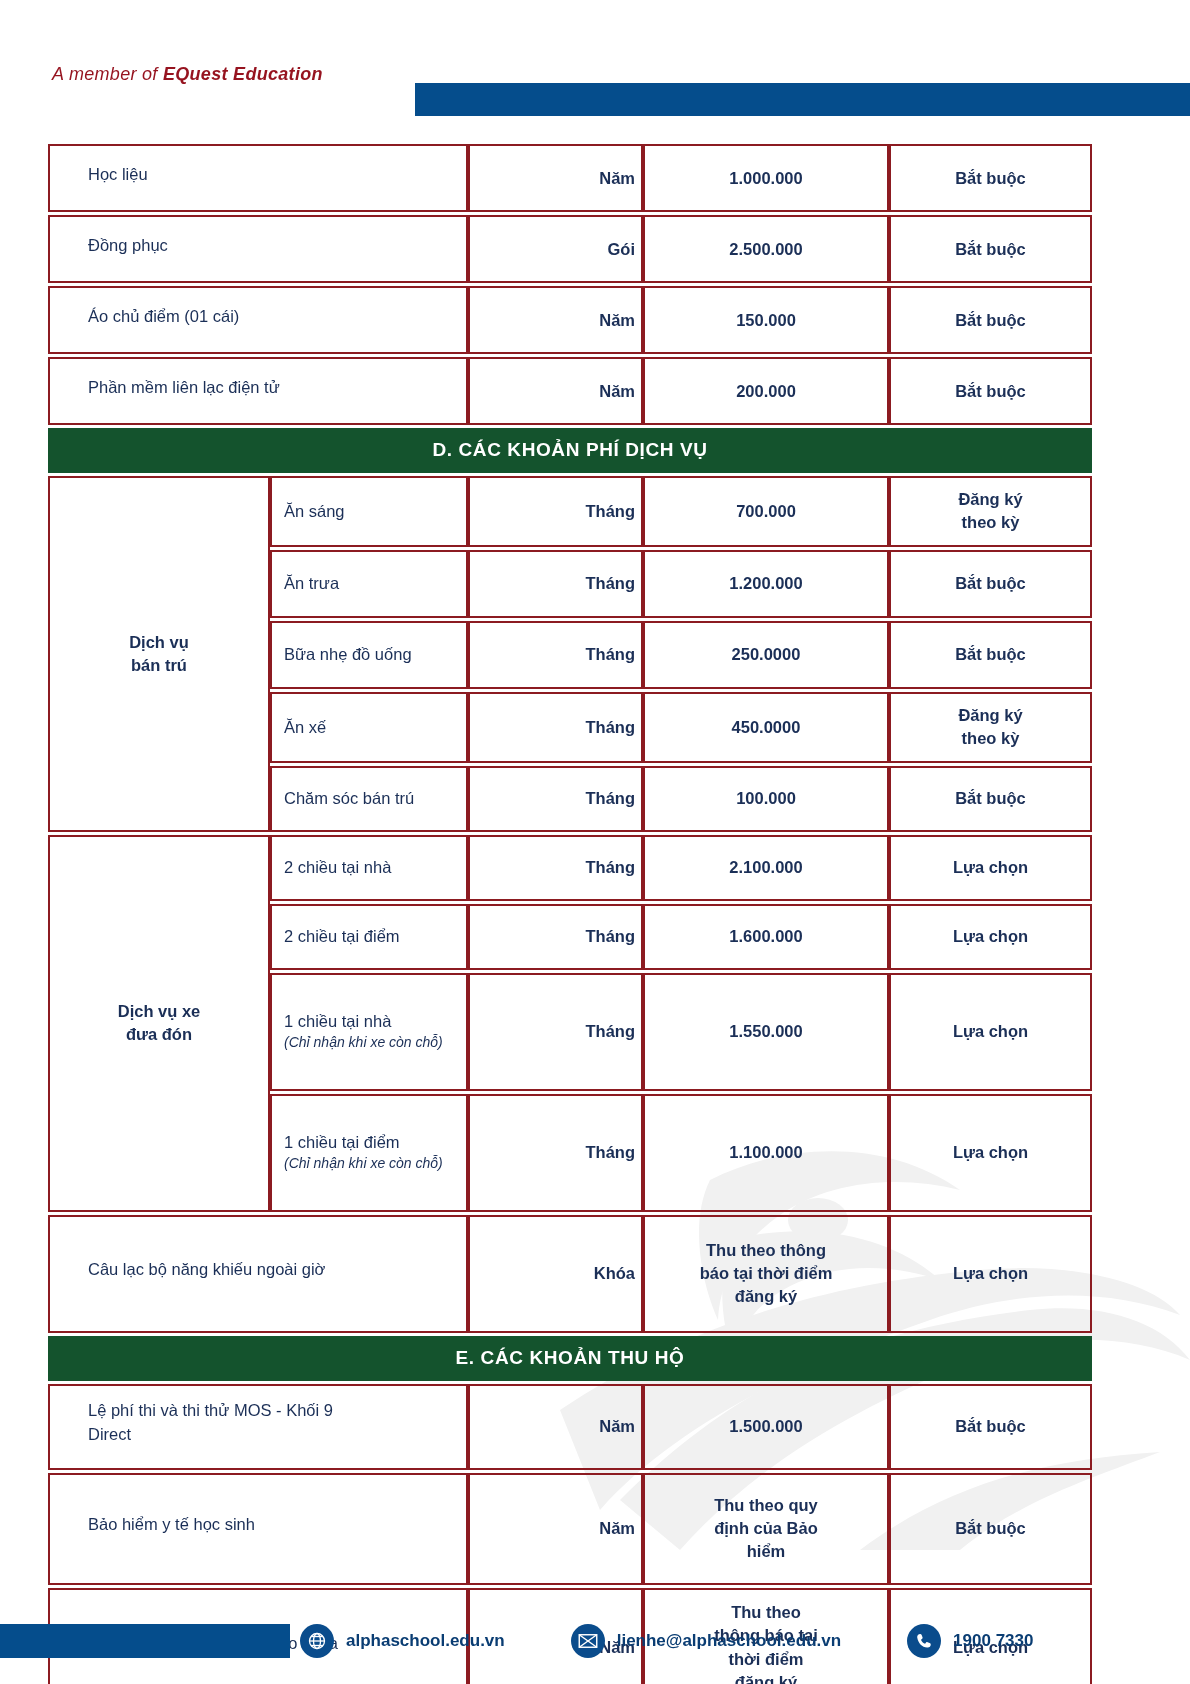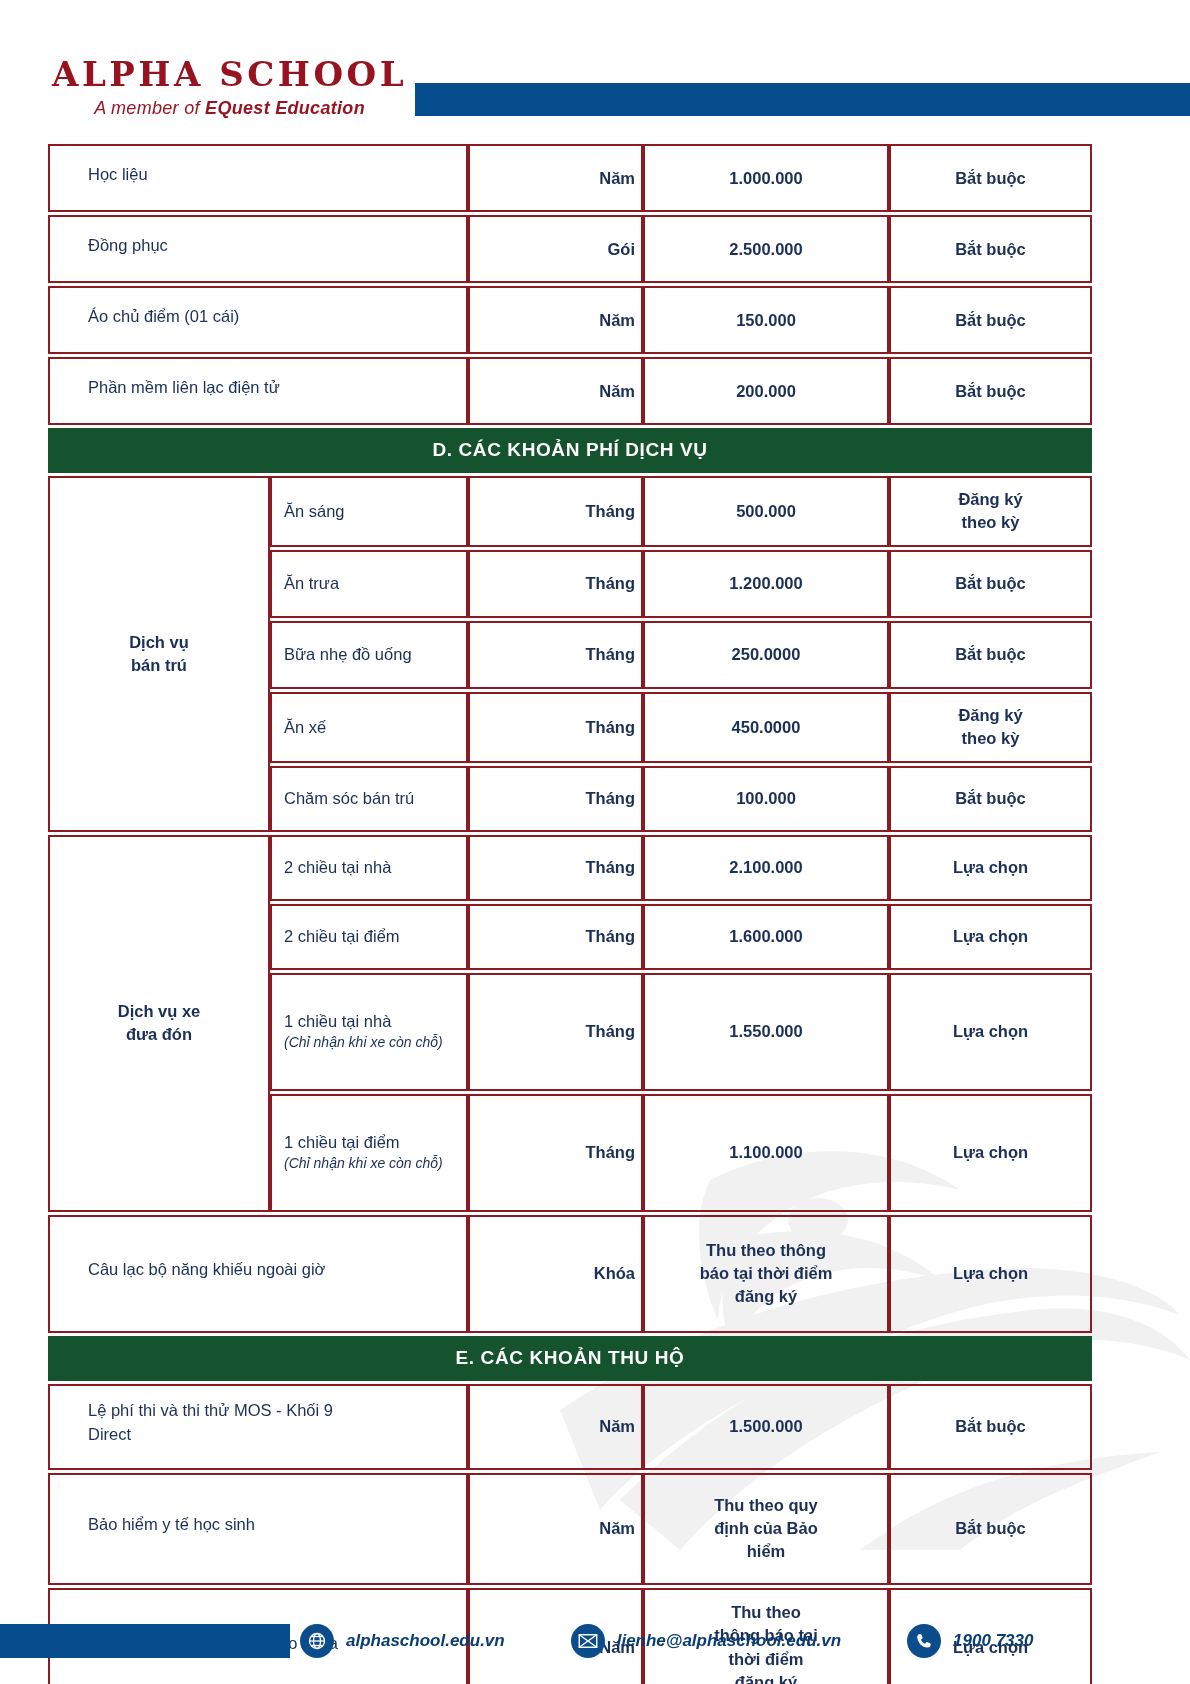--- a/index.html
+++ b/index.html
@@ -168,21 +168,20 @@
     width: 34px; height: 34px;
     border-radius: 50%;
     background: #0a4c8c;
     display: flex; align-items: center; justify-content: center;
     flex: 0 0 auto;
   }
   .cicon svg { display: block; }
   .ctext {
     font-size: 17px;
     font-weight: 700;
-    font-style: italic;
     color: #0a3d73;
     white-space: nowrap;
   }
 </style>
 </head>
 <body>
 
 <div class="page">
 
   <svg class="watermark" viewBox="0 0 640 560">
@@ -191,21 +190,20 @@
       <path d="M0 330 C120 250 250 205 420 190 C510 182 590 200 620 235 C540 205 450 212 370 240 C250 282 120 340 40 430 Z"></path>
       <path d="M150 100 C230 60 330 60 400 110 C340 95 270 100 220 135 C180 163 160 200 158 240 C140 200 130 140 150 100 Z"></path>
       <path d="M170 160 C250 140 330 155 380 200 C320 180 260 185 215 215 C190 232 178 255 175 280 C160 245 158 195 170 160 Z"></path>
       <ellipse cx="258" cy="140" rx="30" ry="22"></ellipse>
       <path d="M300 470 C380 410 470 380 600 372 C540 395 460 420 400 470 Z"></path>
     </g>
   </svg>
 
   <div class="header">
     <div class="brand">
-      <div class="brand-title">ALPHA SCHOOL</div>
       <div class="brand-sub">
         <span>A member of </span><b>EQuest Education</b>
       </div>
     </div>
     <div class="header-bar"></div>
   </div>
 
   <div class="table-wrap">
     <table class="fee">
       <colgroup>
@@ -246,21 +244,21 @@
           <td colspan="5">D. CÁC KHOẢN PHÍ DỊCH VỤ</td>
         </tr>
 
         <tr class="r-svc">
           <td class="c-group" rowspan="5">
             <span>Dịch vụ</span><br>
             <span>bán trú</span>
           </td>
           <td class="c-sub">Ăn sáng</td>
           <td class="c-unit">Tháng</td>
-          <td class="c-price">500.000</td>
+          <td class="c-price">700.000</td>
           <td class="c-note mline">
             <span>Đăng ký</span><br>
             <span>theo kỳ</span>
           </td>
         </tr>
         <tr class="r-svc">
           <td class="c-sub">Ăn trưa</td>
           <td class="c-unit">Tháng</td>
           <td class="c-price">1.200.000</td>
           <td class="c-note">Bắt buộc</td>

